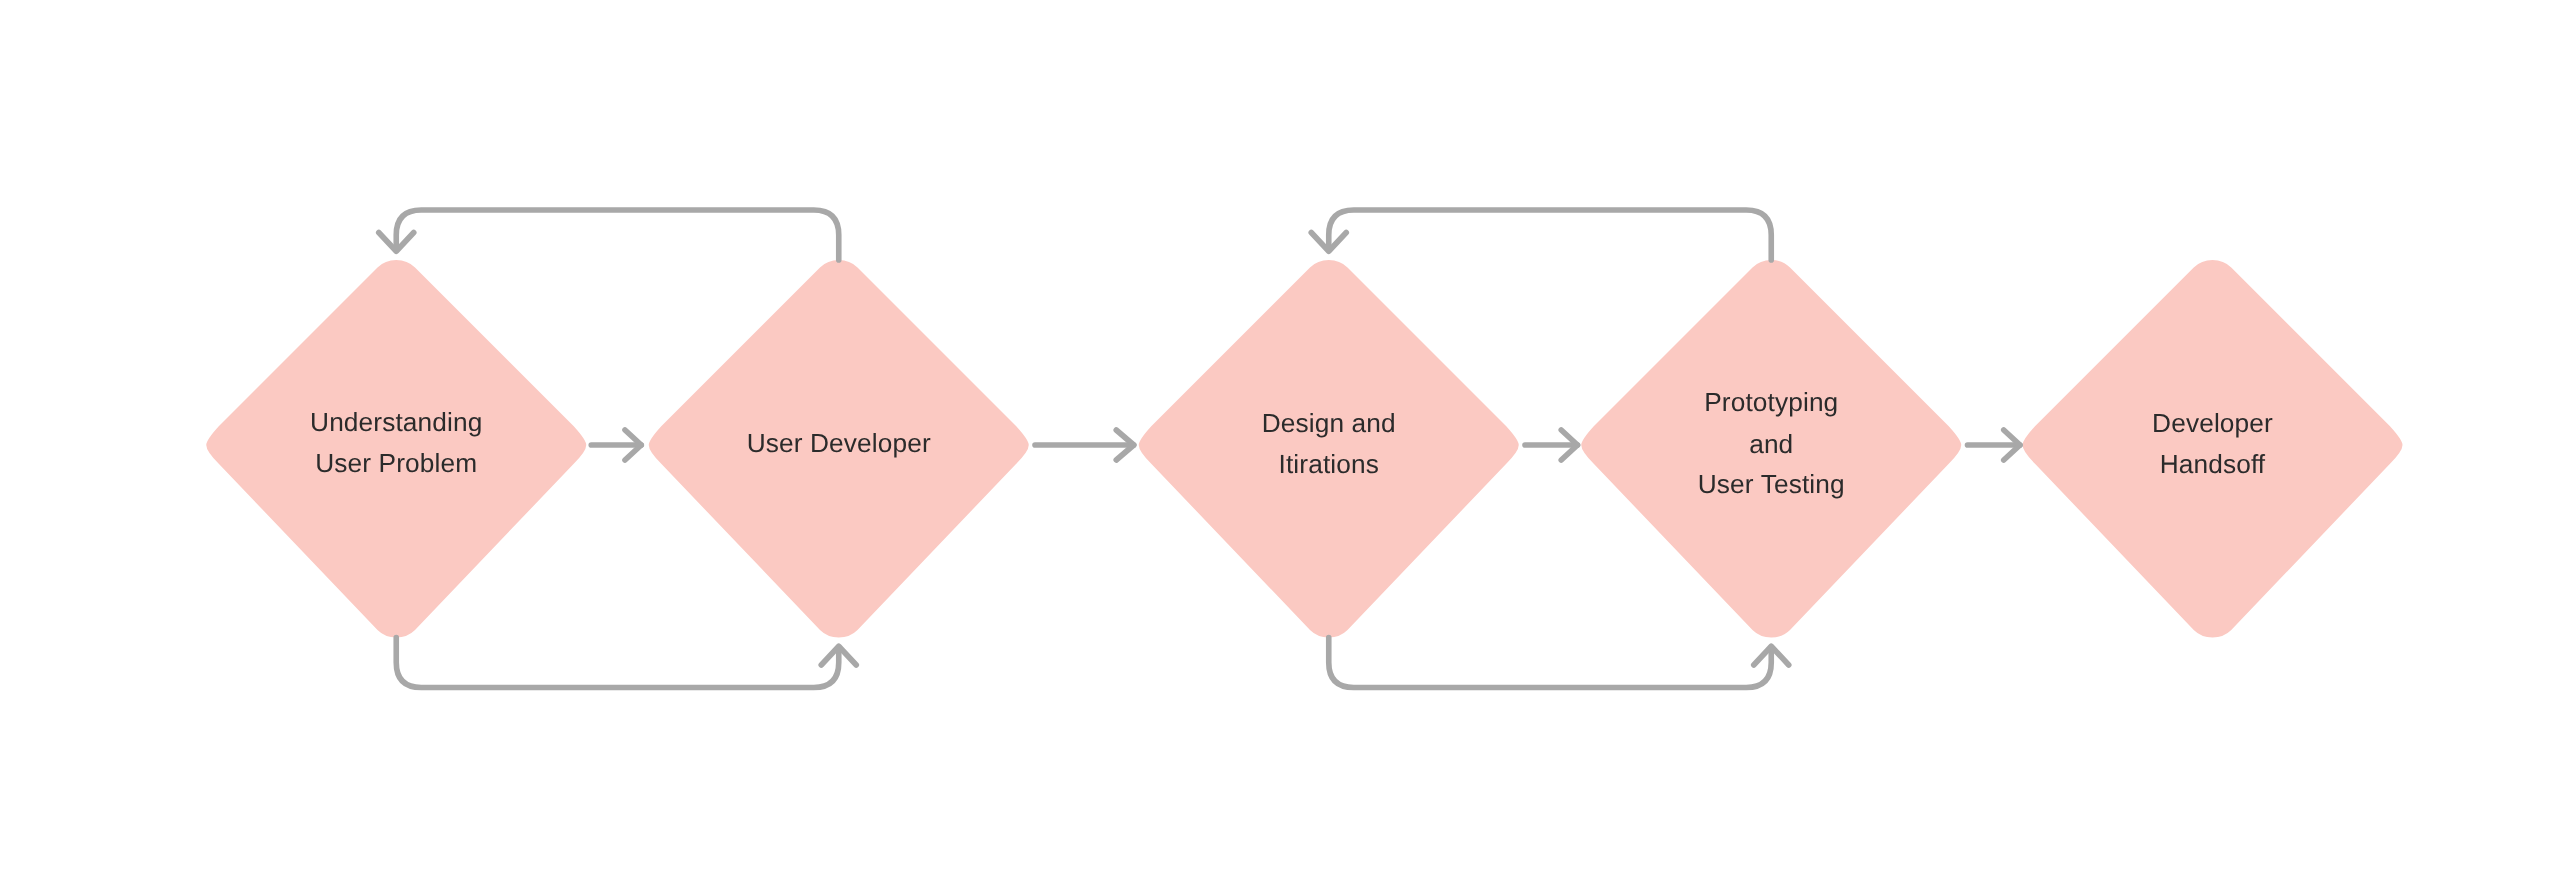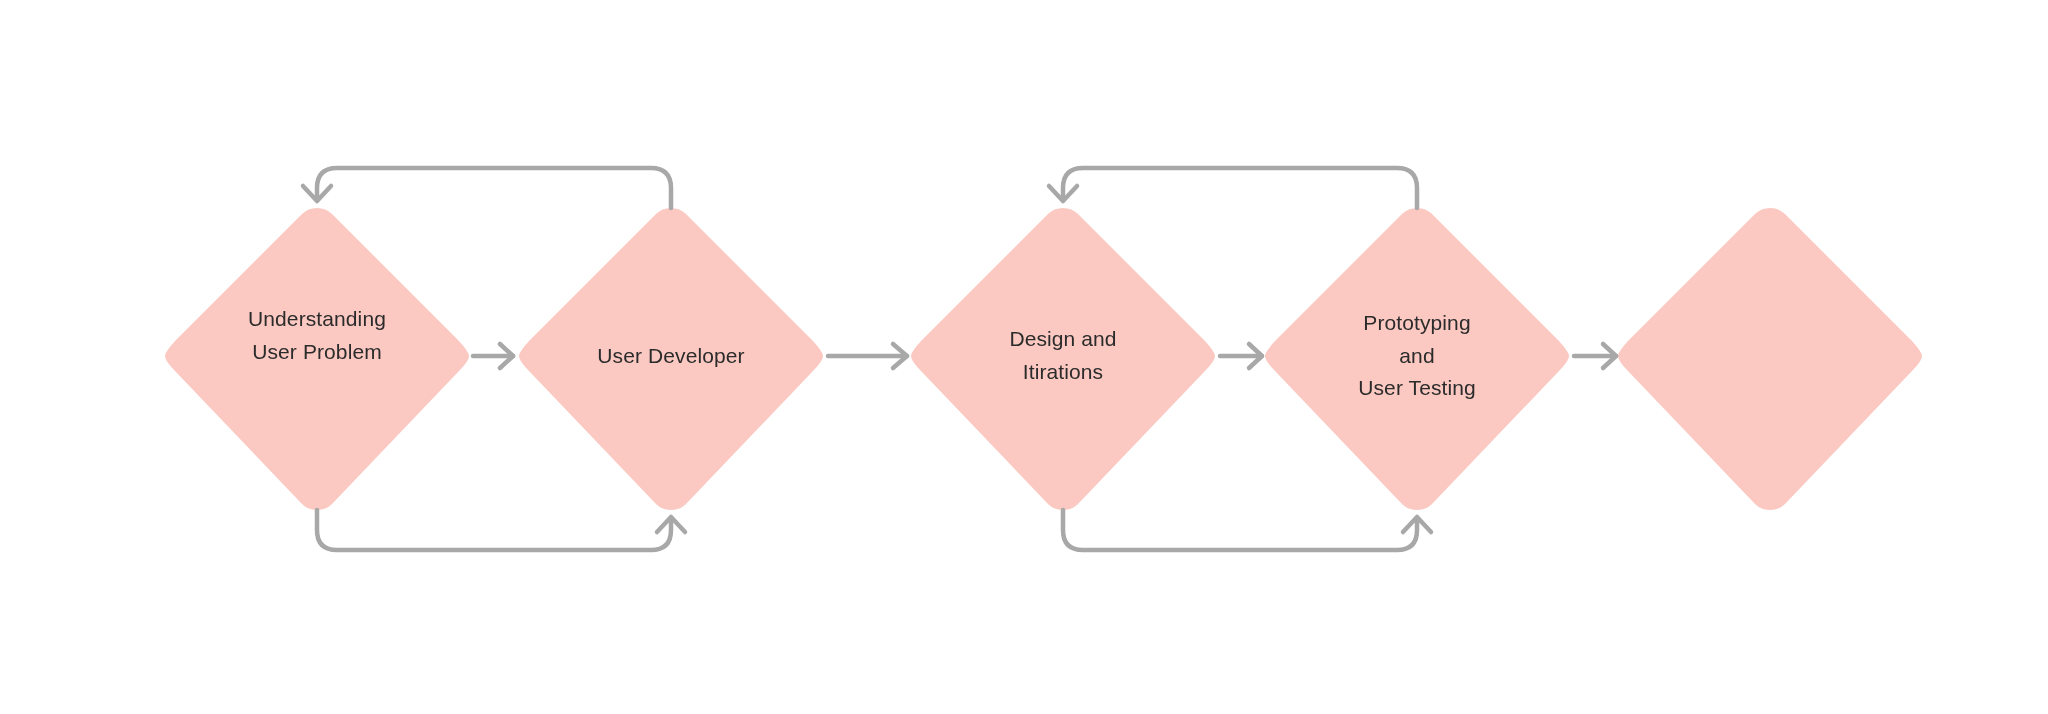--- a/index.html
+++ b/index.html
@@ -142,26 +142,28 @@
                  L 1063 530
                  q 0 20 20 20
                  L 1397 550
                  q 20 0 20 -20
                  L 1417 518"></path>
         <polyline points="1403,532 1417,517 1431,532"></polyline>
       </g>
     </g>
   </svg>
 
-  <div class="node-label" style="left:317px; top:336px;">Understanding
+  <div class="node-label" style="left:317px; top:355px;">Understanding
 User Problem</div>
 
   <div class="node-label" style="left:671px; top:356px;">User Developer</div>
 
   <div class="node-label" style="left:1417px; top:356px;">Prototyping
 and
 User Testing</div>
 
   <div class="node-label" style="left:1063px; top:356px;">Design and
 Itirations</div>
 
+  <div class="node-label" style="left:1770px; top:356px;">Developer
+Handsoff</div>
 
 </div>
 
 </body></html>

